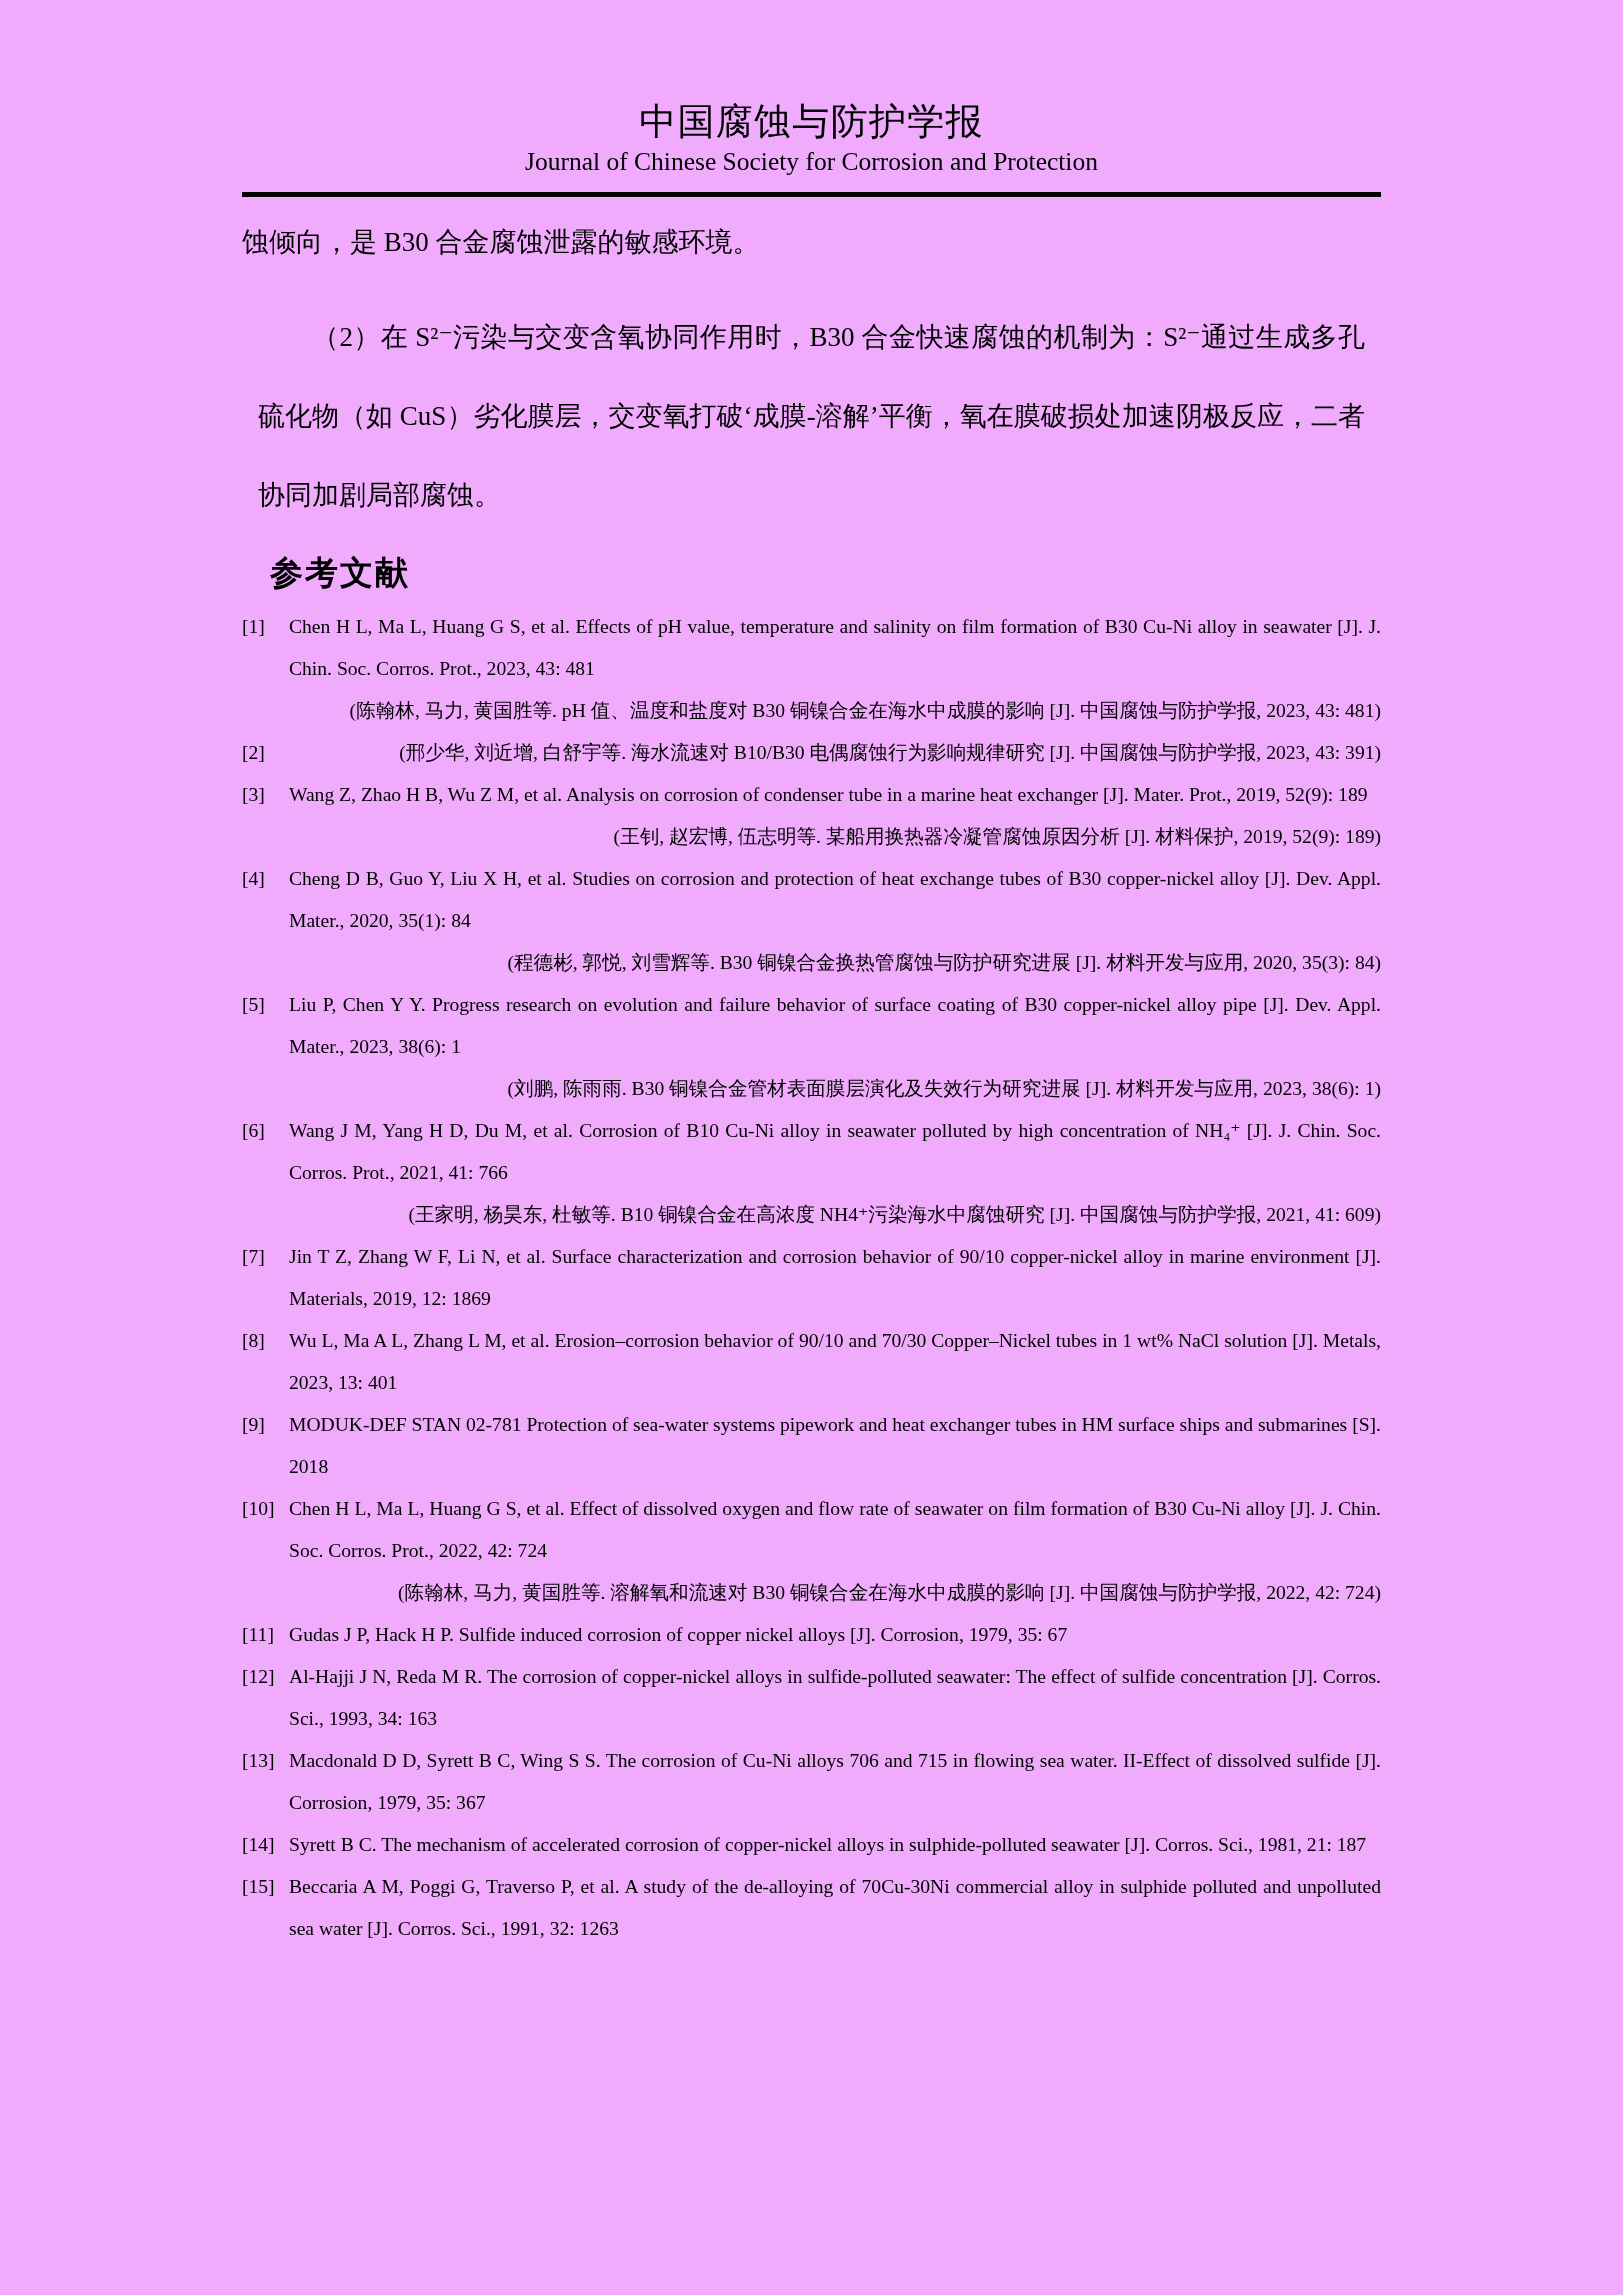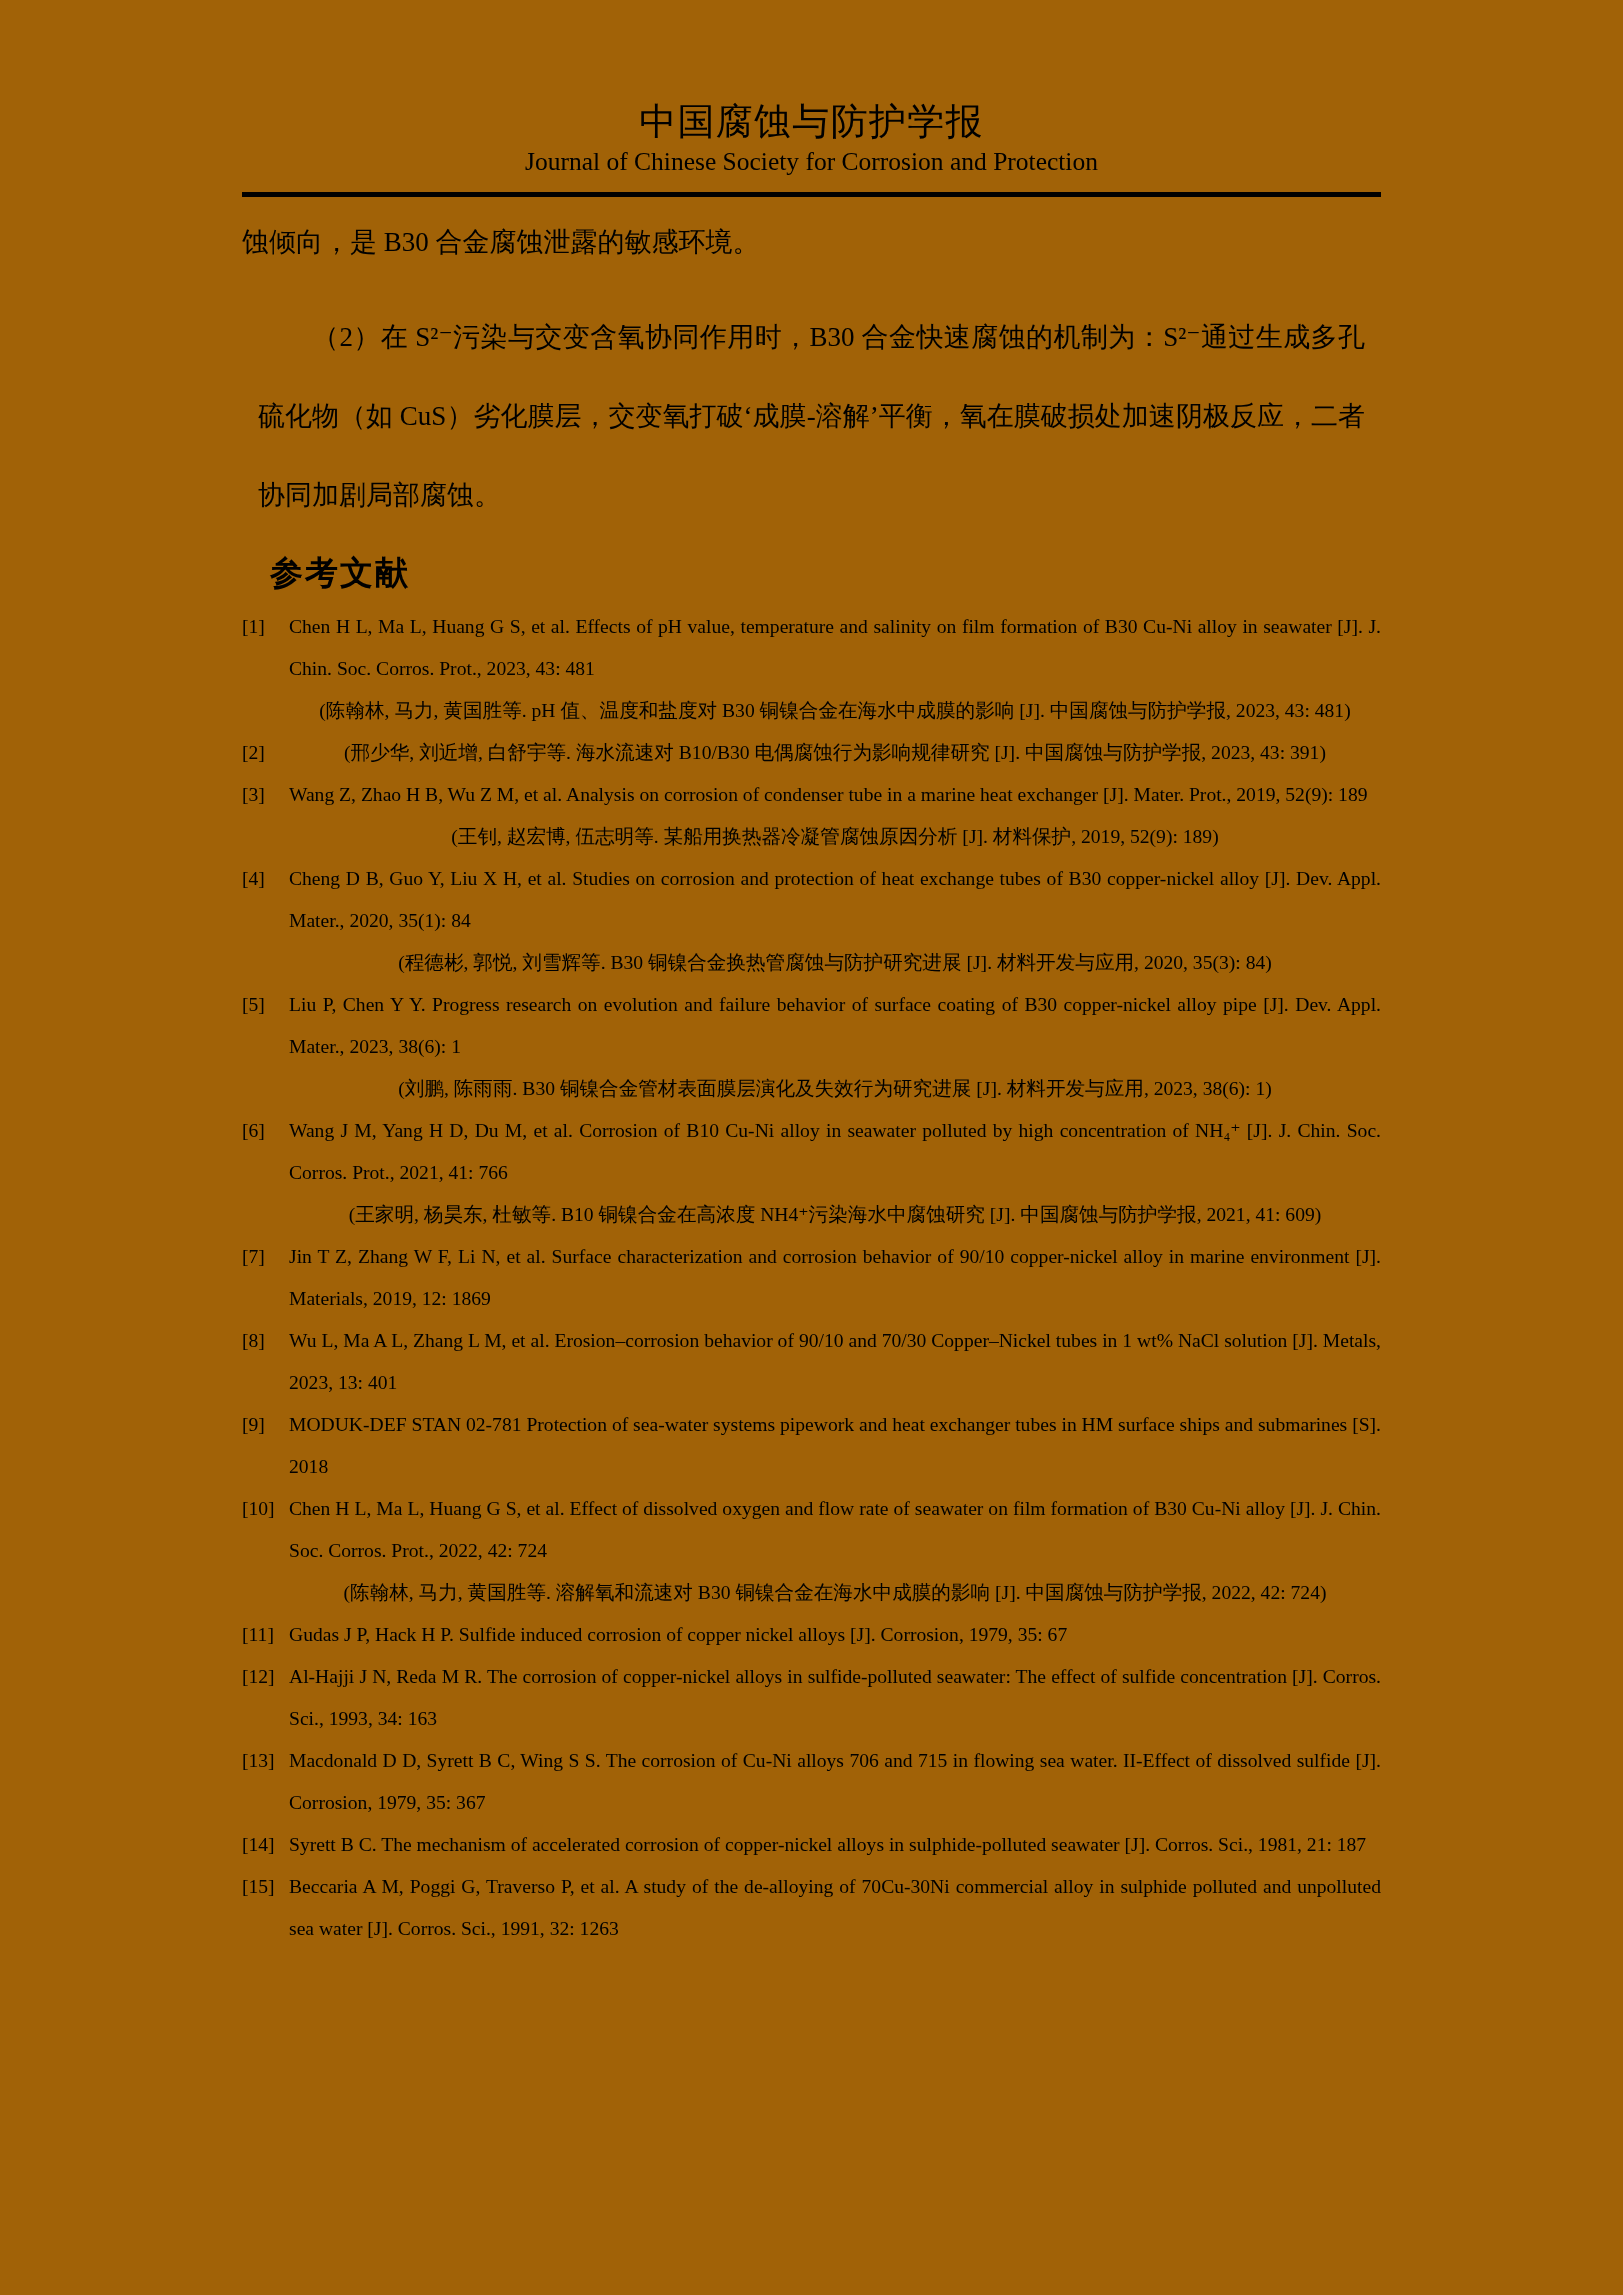--- a/index.html
+++ b/index.html
@@ -1,20 +1,20 @@
 <!DOCTYPE html>
 <html style="font-size:10.5px"><head>
 <meta charset="utf-8">
 <style>
   html, body { margin:0; padding:0; background:#ffffff; }
   .page {
     position: relative;
     width: 1623px;
     height: 2295px;
-    background: #a16207;
+    background: #f0abfc;
     color: #000000;
     font-family: "Liberation Serif", "DejaVu Serif", serif;
     overflow: hidden;
   }
   .content {
     margin: 0 242px;
     width: 1139px;
   }
   
   .header {
@@ -67,21 +67,21 @@
     position: relative;
     padding-left: 47px;
   }
   .ref-num {
     position: absolute;
     left: 0;
     top: 0;
     white-space: nowrap;
   }
   .ref-en { text-align: justify; }
-  .ref-cn { text-align: center; }
+  .ref-cn { text-align: right; }
 </style>
 </head>
 <body>
 
 <div class="page">
   <div class="content">
 
     <div class="header">
       <div class="zh-title">中国腐蚀与防护学报</div>
       <div class="en-title">Journal of Chinese Society for Corrosion and Protection</div>

